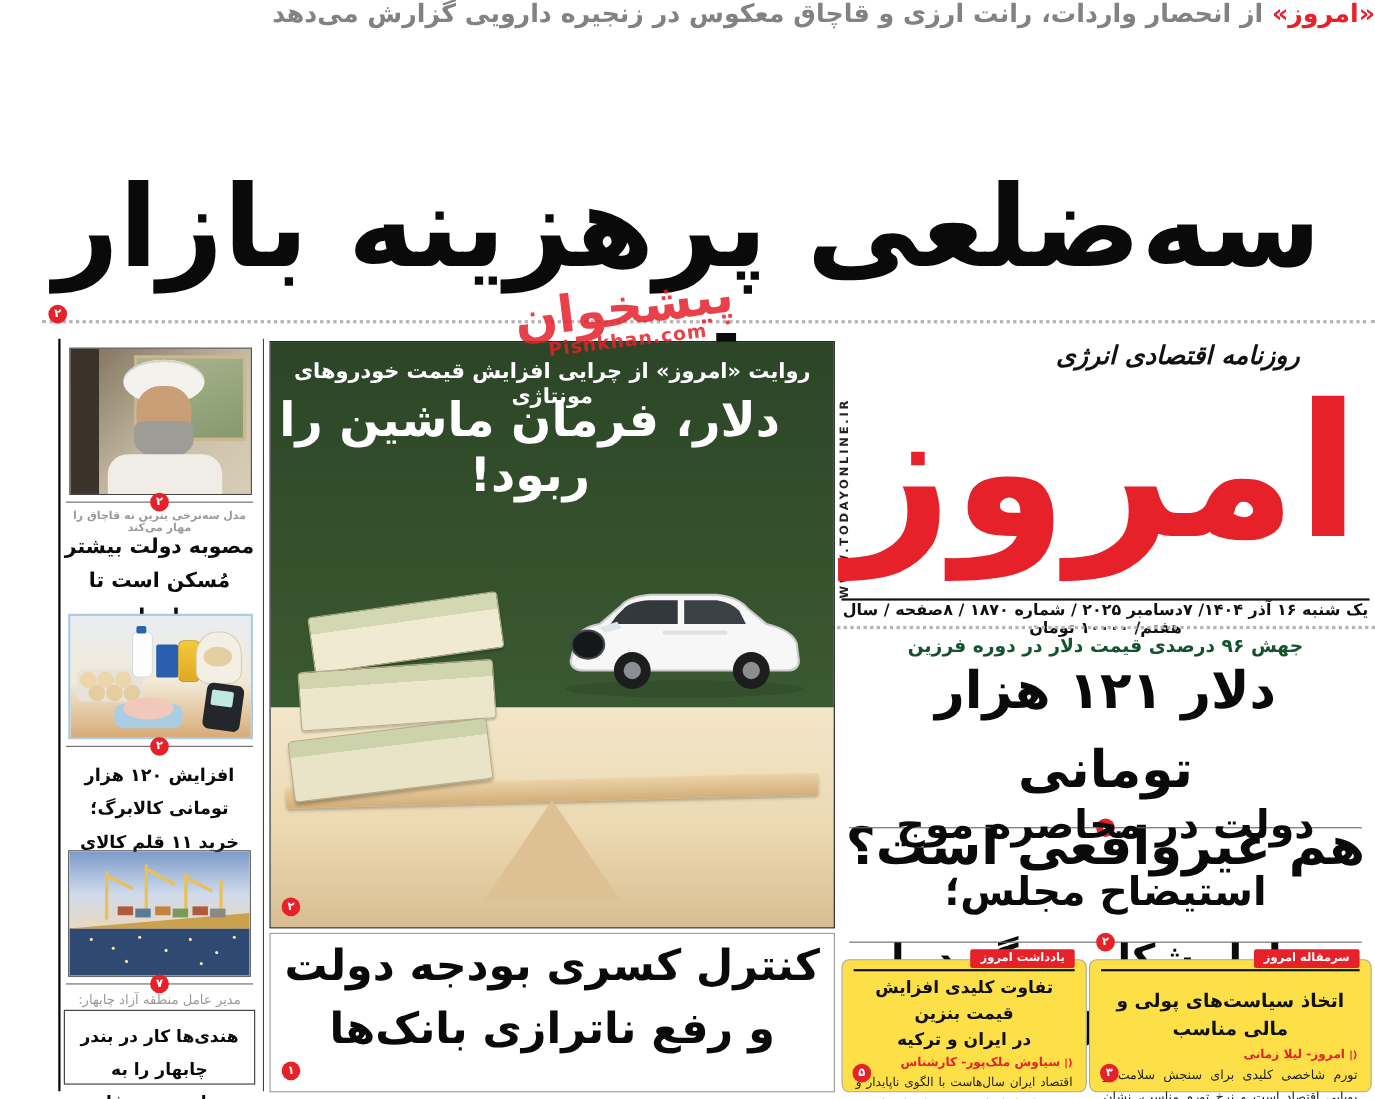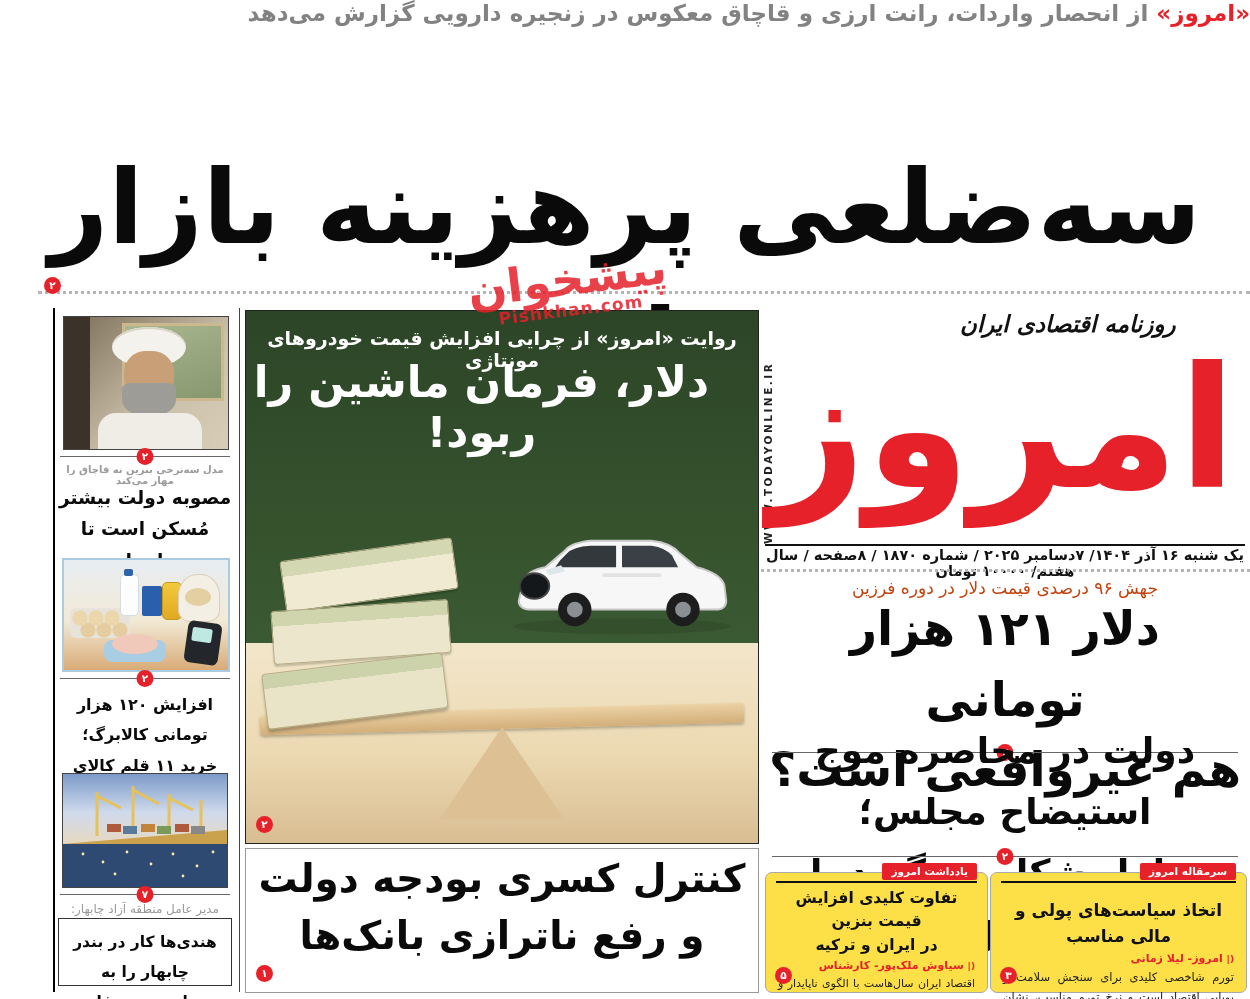--- a/index.html
+++ b/index.html
@@ -8,21 +8,21 @@
   .abs{position:absolute;}
   .rtl{direction:rtl;unicode-bidi:plaintext;}
   .c{text-align:center;}
   .pre{white-space:pre-line;}
   .badge{display:inline-flex;align-items:center;justify-content:center;
          width:17px;height:17px;border-radius:50%;background:#e6212a;color:#fff;
          font-size:10.5px;font-weight:bold;line-height:1;}
   .sepline{position:absolute;border-top:1px solid #666;}
   .sepline .badge{position:absolute;left:50%;top:-9px;transform:translateX(-50%);}
   .dotted{border-top:3px dotted #b5b5b5;}
-  .kicker-gray{color:#c2410c;font-weight:normal;}
+  .kicker-gray{color:#14532d;font-weight:bold;}
   .red{color:#e6212a;}
   .headline{font-weight:900;color:#0a0a0a;}
   .tab{position:absolute;top:-10px;right:10px;background:#e6212a;color:#fff;
        font-size:10.5px;font-weight:bold;padding:2px 9px 3px;border-radius:2px;}
   .artbox{position:absolute;border:1px solid #a8a8a8;border-radius:7px;background:#fde047;}
   .artbox .toprule{position:absolute;top:8px;left:10px;right:10px;border-top:2px solid #111;}
   .artbox h3{margin:24px 8px 2px;font-size:17px;line-height:1.55;text-align:center;font-weight:700;}
   .byline{font-size:11px;font-weight:bold;color:#e6212a;text-align:right;margin:2px 12px;}
   .body-txt{font-size:11.5px;line-height:1.8;text-align:justify;color:#222;margin:2px 12px;}
   .boxbadge{position:absolute;left:9px;bottom:8px;}
@@ -46,21 +46,21 @@
 
   <div class="abs" style="left:468px;top:252px;transform:rotate(-7deg);opacity:.85;z-index:40;text-align:center;">
     <div class="red" style="font-size:46px;font-weight:900;">پیشخوان</div>
     <div class="red" style="font-size:17px;font-weight:bold;letter-spacing:1px;margin-top:-6px;">Pishkhan.com</div>
   </div>
 
   <div class="abs" style="left:762px;top:312px;height:232px;writing-mode:vertical-rl;transform:rotate(180deg);
        font-size:10.5px;font-weight:bold;letter-spacing:2.5px;color:#222;">WWW.TODAYONLINE.IR</div>
 
   <div class="abs rtl" style="left:960px;top:310px;width:230px;text-align:left;font-size:23px;font-weight:bold;
-       font-family:'DejaVu Serif',serif;font-style:italic;">روزنامه اقتصادی ایران</div>
+       font-family:'DejaVu Serif',serif;font-style:italic;">روزنامه اقتصادی انرژی</div>
 
   <div class="abs rtl" style="left:795px;top:316px;width:415px;height:225px;display:flex;align-items:center;
        justify-content:center;color:#e6212a;font-size:168px;font-weight:900;line-height:1;">امروز</div>
 
   <div class="abs" style="left:765px;top:544px;width:480px;border-top:2px solid #111;"></div>
   <div class="abs rtl c" style="left:765px;top:547px;width:480px;font-size:14.5px;font-weight:bold;">یک شنبه ۱۶ آذر ۱۴۰۴/ ۷دسامبر ۲۰۲۵ / شماره ۱۸۷۰ / ۸صفحه / سال هفتم/ ۱۰۰۰۰ تومان</div>
   <div class="abs dotted" style="left:756px;top:569px;width:494px;"></div>
 
   <div class="abs rtl c kicker-gray" style="left:765px;top:578px;width:480px;font-size:17px;">جهش ۹۶ درصدی قیمت دلار در دوره فرزین</div>
 

